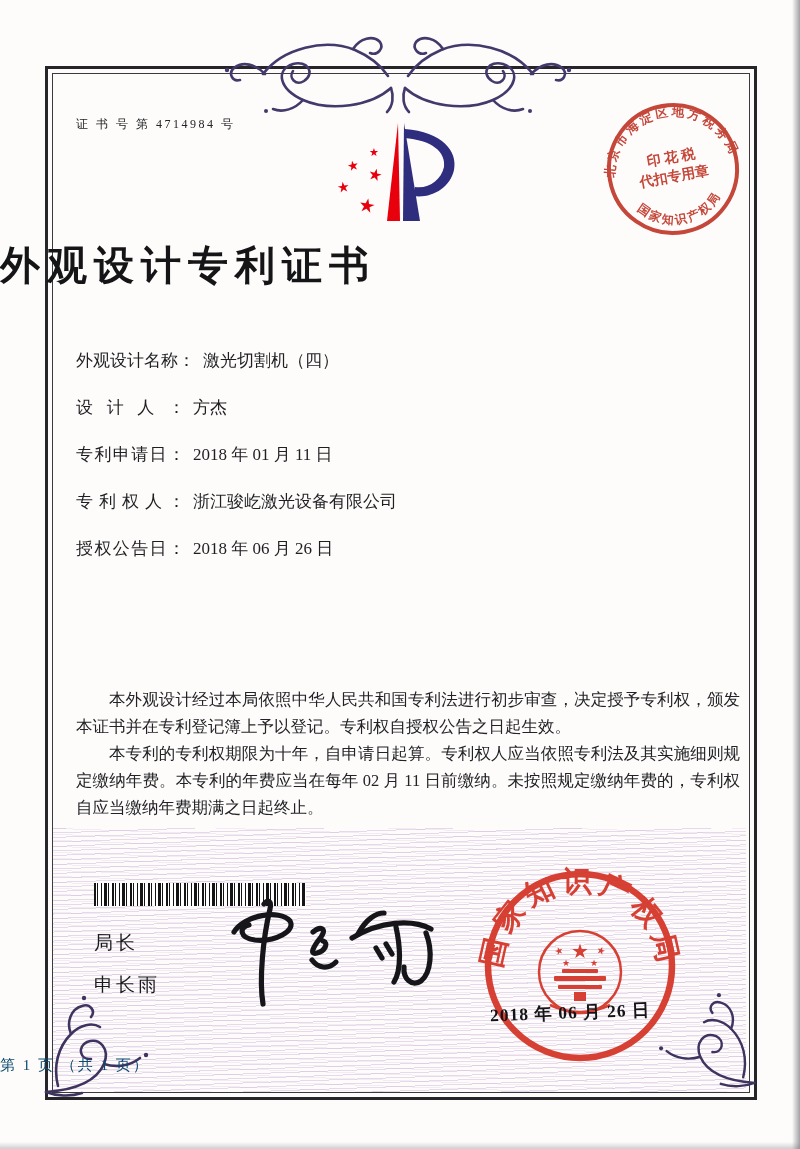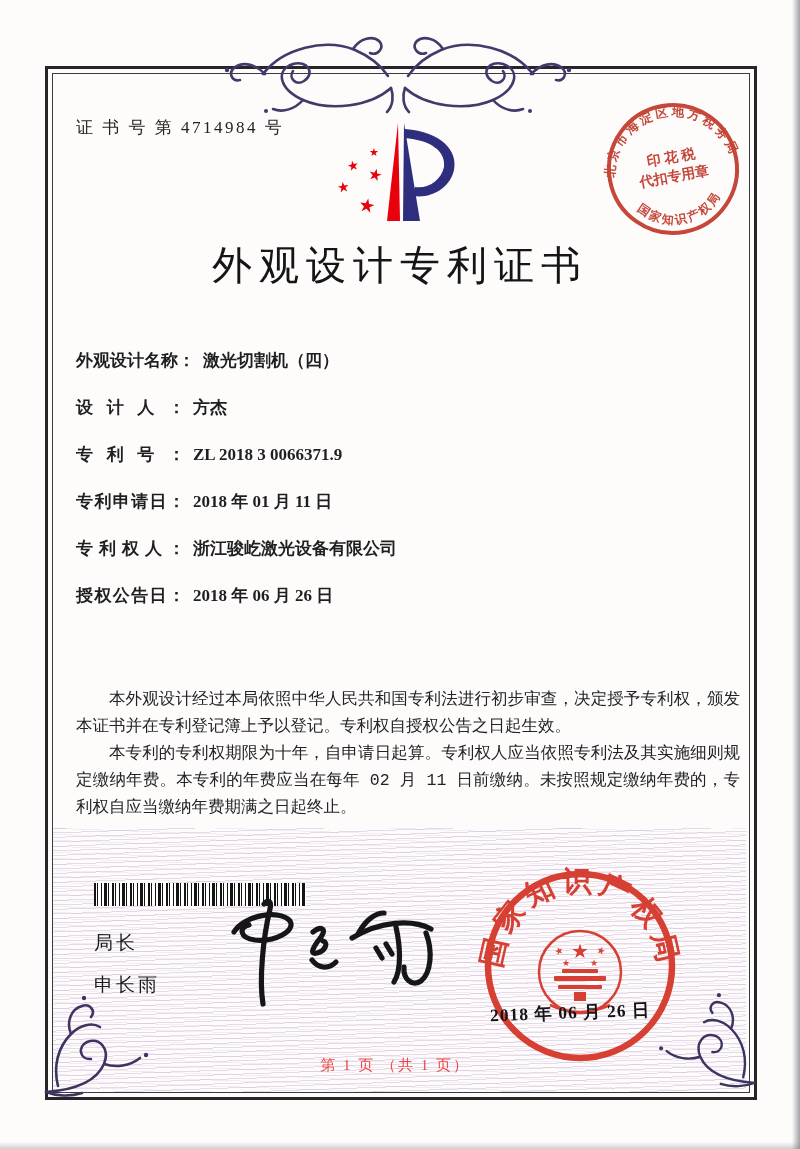--- a/index.html
+++ b/index.html
@@ -22,56 +22,56 @@
   
   .guilloche{position:absolute;left:52px;top:828px;width:694px;height:264px;
     background:
       repeating-linear-gradient(178deg,rgba(173,136,196,.30) 0 1px,rgba(255,255,255,0) 1px 4.5px),
       repeating-linear-gradient(182deg,rgba(199,160,214,.18) 0 1px,rgba(255,255,255,0) 1px 6px);}
   
   .flourish-top{position:absolute;left:203px;top:26px;width:390px;height:92px;}
   .flourish-bl{position:absolute;left:40px;top:992px;width:120px;height:106px;}
   .flourish-br{position:absolute;left:648px;top:980px;width:112px;height:118px;}
   
-  .cert-no{position:absolute;left:76px;top:116px;font-size:17px;letter-spacing:2.5px;color:#232326;}
+  .cert-no{position:absolute;left:76px;top:116px;font-size:12px;letter-spacing:2.5px;color:#232326;}
   .logo{position:absolute;left:330px;top:108px;width:146px;height:130px;}
   .tax-stamp{position:absolute;left:598px;top:94px;width:150px;height:150px;
     transform:rotate(-10deg);opacity:.93;}
-  .title{position:absolute;left:0;top:238px;width:100%;text-align:center;
-    font-size:40px;font-weight:400;letter-spacing:7px;color:#151517;}
-  
-  .fields{position:absolute;left:76px;top:348px;width:664px;font-size:17px;line-height:26px;font-weight:bold;}
+  .title{position:absolute;left:0;top:238px;width:100%;
+    font-size:40px;font-weight:700;letter-spacing:7px;color:#151517;}
+  
+  .fields{position:absolute;left:76px;top:348px;width:664px;font-size:17px;line-height:26px;}
   .field-row{display:flex;margin-bottom:21px;}
   .field-label{flex:0 0 109px;text-align:justify;text-align-last:justify;white-space:nowrap;}
   .field-value{flex:1;margin-left:8px;}
   .addr-value{max-width:468px;}
   .dual-row{display:flex;margin-bottom:16px;}
   .dual-left{display:flex;flex:0 0 380px;}
   .dual-right{display:flex;flex:1;}
   
   .paras{position:absolute;left:76px;top:686px;width:664px;font-size:16.5px;
     line-height:27px;text-align:justify;color:#232327;}
-  .paras p{margin:0;text-indent:2em;font-family:Liberation Mono, monospace;}
+  .paras p{margin:0;text-indent:2em;}
   
   .barcode{position:absolute;left:94px;top:883px;width:212px;height:23px;
     background:repeating-linear-gradient(90deg,
       #141414 0 2px,#fff 2px 3px,#141414 3px 4px,#fff 4px 7px,
       #141414 7px 8px,#fff 8px 10px,#141414 10px 13px,#fff 13px 14px,
       #141414 14px 15px,#fff 15px 18px);}
   
   .sig-title{position:absolute;left:94px;top:930px;font-size:19px;letter-spacing:3px;color:#19191c;}
   .sig-name{position:absolute;left:94px;top:972px;font-size:19px;letter-spacing:3px;color:#19191c;}
   .signature{position:absolute;left:200px;top:896px;width:240px;height:118px;}
   
   .seal{position:absolute;left:478px;top:864px;width:204px;height:204px;opacity:.95;}
   .seal-date{position:absolute;left:490px;top:1000px;width:185px;font-size:17.5px;
     font-weight:700;letter-spacing:1px;color:#141416;transform:rotate(-2deg);}
   
-  .footer{position:absolute;left:0;top:1056px;width:790px;text-align:center;
-    font-size:15px;letter-spacing:2px;color:#ef4444;}
+  .footer{position:absolute;left:0;top:1056px;width:790px;
+    font-size:15px;letter-spacing:2px;color:#0c4a6e;}
 </style>
 </head>
 <body>
 
 <div class="page">
 
   <div class="guilloche"></div>
 
   <div class="border-outer">
     <div class="border-inner"></div>
@@ -150,24 +150,20 @@
   <div class="title">外观设计专利证书</div>
 
   <div class="fields">
     <div class="field-row">
       <span class="field-label">外观设计名称：</span>
       <span class="field-value">激光切割机（四）</span>
     </div>
     <div class="field-row">
       <span class="field-label">设计人：</span>
       <span class="field-value">方杰</span>
-    </div>
-    <div class="field-row">
-      <span class="field-label">专利号：</span>
-      <span class="field-value">ZL 2018 3 0066371.9</span>
     </div>
     <div class="field-row">
       <span class="field-label">专利申请日：</span>
       <span class="field-value">2018 年 01 月 11 日</span>
     </div>
     <div class="field-row">
       <span class="field-label">专利权人：</span>
       <span class="field-value">浙江骏屹激光设备有限公司</span>
     </div>
     <div class="field-row dual-row">

